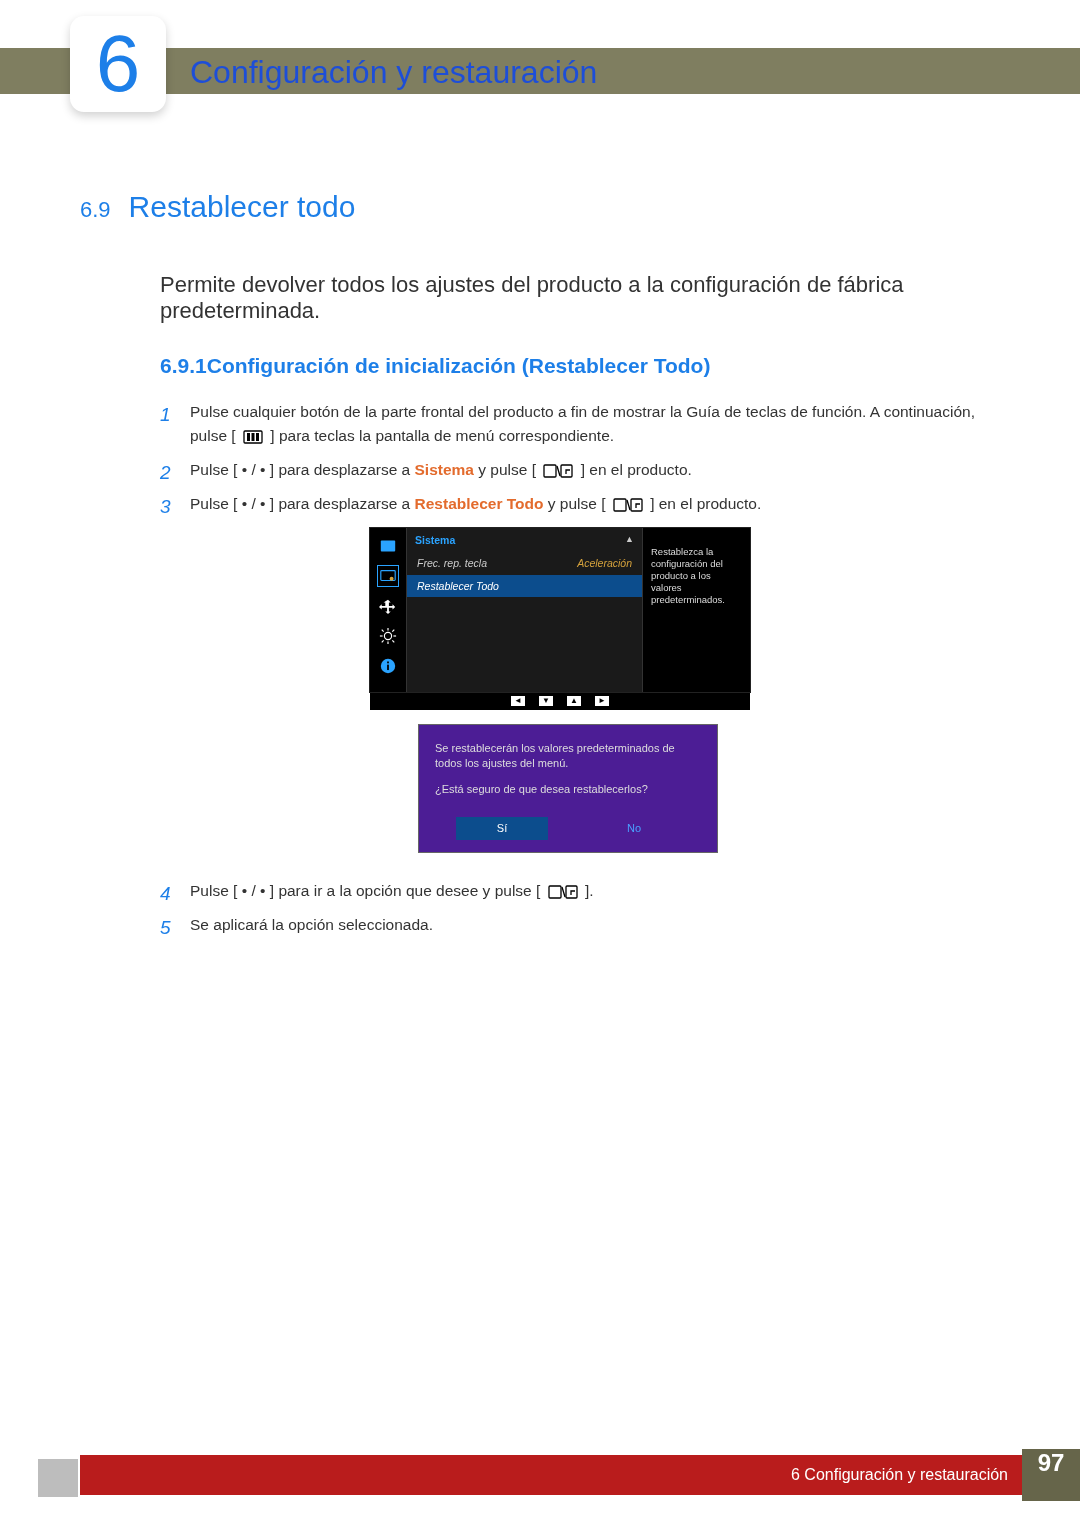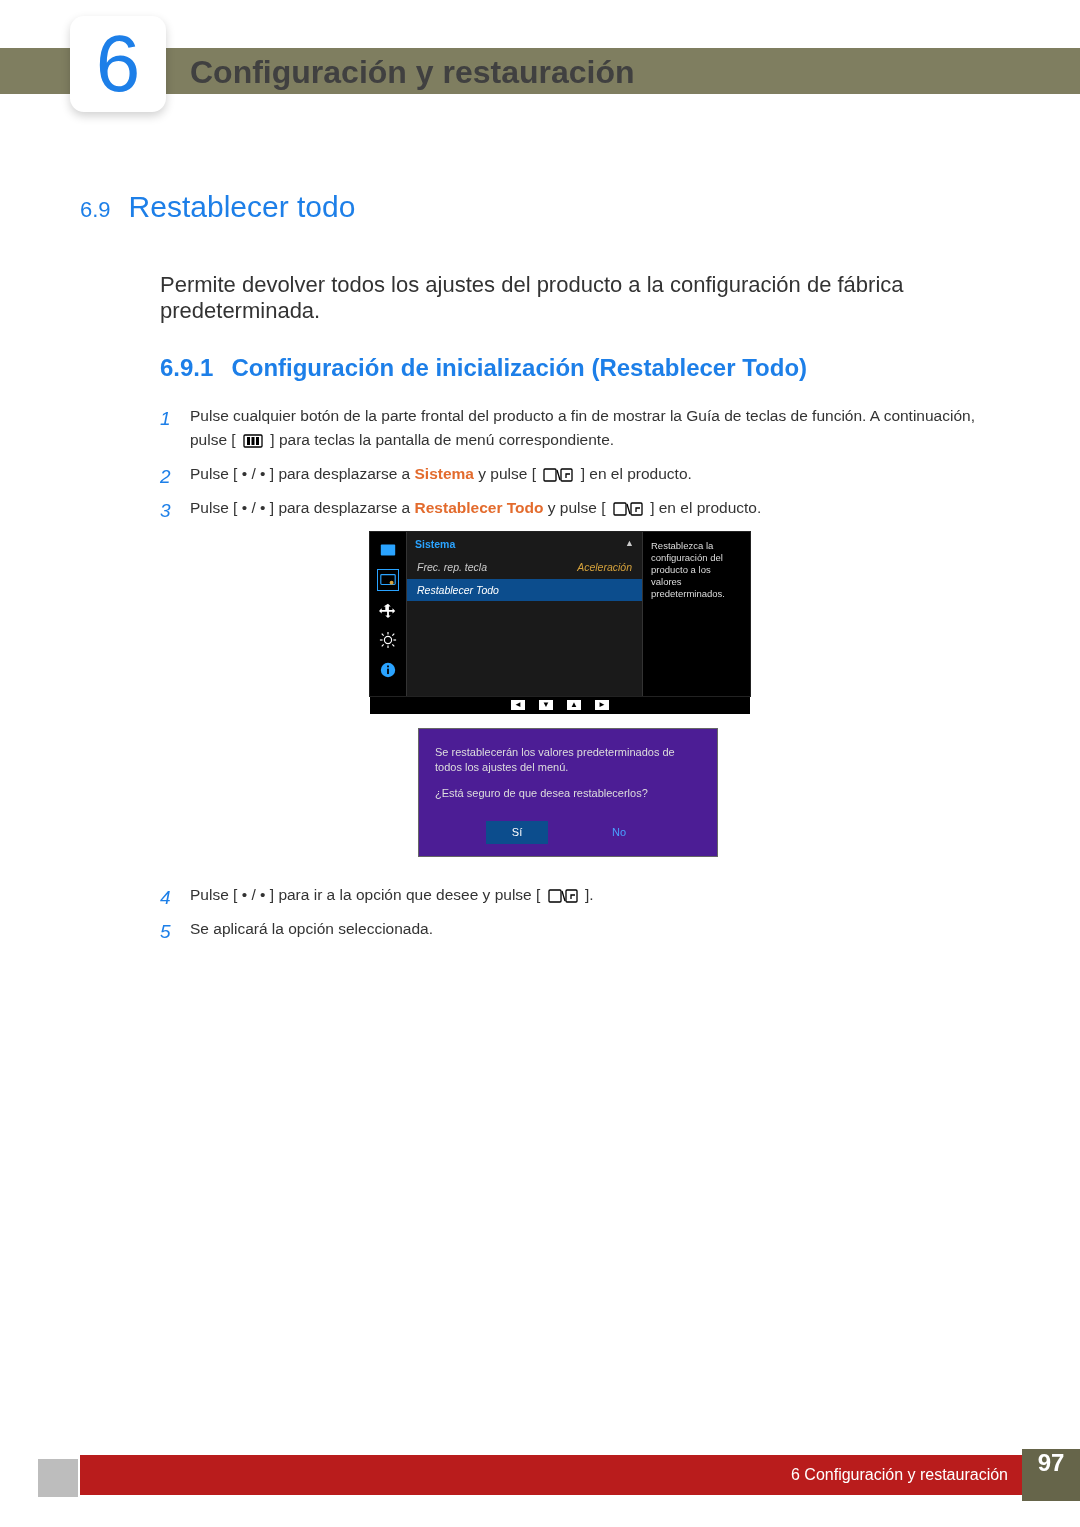--- a/index.html
+++ b/index.html
@@ -25,36 +25,36 @@
     background: #fff;
     border-radius: 14px;
     box-shadow: 0 4px 10px rgba(0,0,0,.18);
     display: flex; align-items: center; justify-content: center;
     z-index: 2;
   }
   .chapter-num { font-size: 80px; font-weight: 400; color: #1d7fe8; line-height: 1; }
   .chapter-title {
     position: absolute;
     top: 54px; left: 190px;
-    font-size: 32px; font-weight: 700;
-    color: #404040;
+    font-size: 32px; font-weight: 400;
+    color: #1d4ed8;
     z-index: 2;
   }
   
   .content {
     position: absolute;
     top: 190px; left: 80px; right: 80px;
   }
   .sec-row { display: flex; align-items: baseline; gap: 18px; margin-bottom: 48px; }
   .sec-num   { font-size: 22px; color: #1d7fe8; font-weight: 400; }
   .sec-title { font-size: 30px; color: #1d7fe8; font-weight: 400; }
   .sec-intro { font-size: 22px; color: #333; margin: 0 0 30px 80px; }
   .subh {
-    display: flex; gap: 18px; margin: 0 0 22px 80px;
-    font-size: 24px; color: #1d7fe8; font-weight: 700;
+    display: flex; margin: 0 0 22px 80px;
+    font-size: 21px; color: #1d7fe8; font-weight: 700;
   }
   ol.steps {
     list-style: none; margin: 0 0 18px 80px;
     counter-reset: stp;
   }
   ol.steps > li {
     counter-increment: stp;
     position: relative;
     padding: 0 0 10px 30px;
     font-size: 15.5px; line-height: 1.55; color: #333;
@@ -95,21 +95,21 @@
   .osd-head .tri { color: #ccc; font-size: 9px; }
   .osd-row {
     display: flex; justify-content: space-between;
     padding: 3px 10px; color: #ccc; font-style: italic;
   }
   .osd-row.sel { background: #0c4d8d; color: #fff; }
   .osd-row .val { color: #d5a23c; }
   .osd-body { height: 95px; }
   .osd-right {
     width: 108px; background: #000; border-left: 1px solid #333;
-    padding: 8px 8px; font-size: 9.5px; line-height: 1.25; color: #ddd;
+    padding: 18px 8px; font-size: 9.5px; line-height: 1.25; color: #ddd;
   }
   .osd-nav {
     width: 380px; height: 18px; background: #000;
     display: flex; align-items: center; justify-content: center; gap: 14px;
     border-top: 1px solid #333;
   }
   .osd-nav span {
     width: 14px; height: 10px; background: #fff; display: inline-flex;
     align-items: center; justify-content: center; color: #000; font-size: 8px;
   }
@@ -118,21 +118,21 @@
     width: 300px; margin: 14px 0 0 48px;
     border: 1px solid #666; background: #4c1d95;
   }
   .dlg-body { padding: 16px 16px 10px; font-size: 11px; line-height: 1.4; color: #ddd; }
   .dlg-q { margin-top: 10px; }
   .dlg-btns {
     display: flex; gap: 40px; justify-content: center;
     padding: 10px 0 12px;
   }
   .dlg-btn {
-    width: 62px; text-align: center;
+    width: 92px; text-align: center;
     padding: 3px 0; font-size: 11px;
   }
   .dlg-btn.yes  { background: #0c4d8d; color: #fff; }
   .dlg-btn.no   { color: #4aa0ff; }
   
   .footer-bar {
     position: absolute; bottom: 32px; left: 80px; right: 0;
     height: 40px; background: #b91c1c;
     display: flex; align-items: center; justify-content: flex-end;
   }

